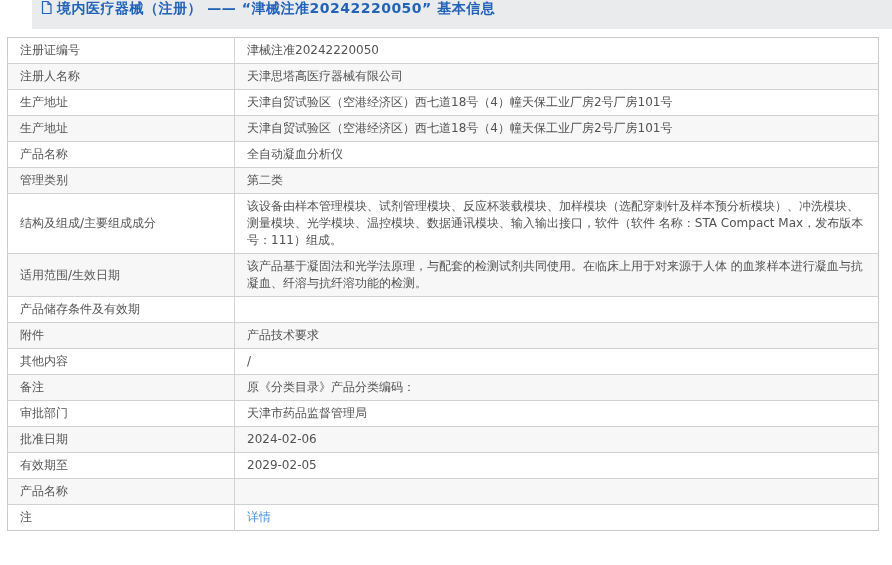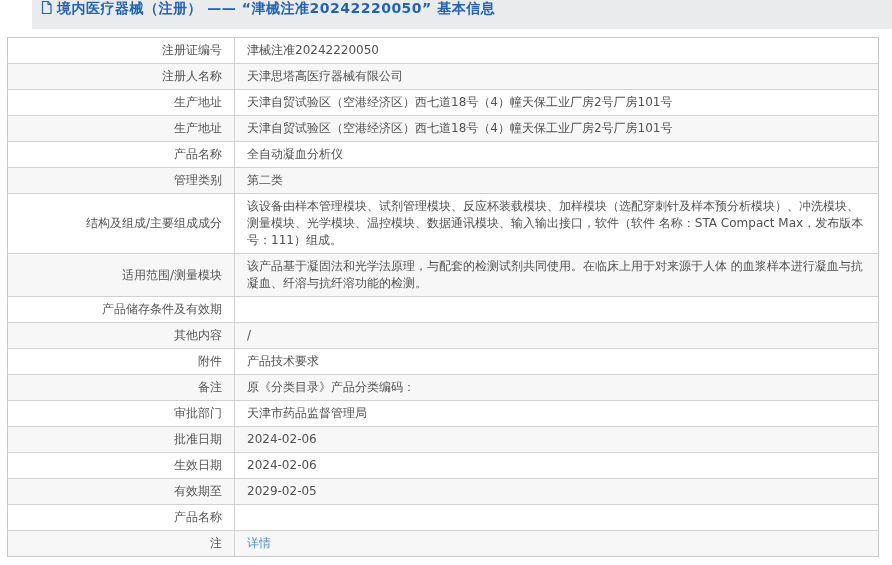--- a/index.html
+++ b/index.html
@@ -48,21 +48,20 @@
   table.info-table tr:nth-child(even) { background: #f7f7f7; }
   table.info-table td {
     border-top: 1px solid #d2d2d2;
     padding: 4px 12px;
     line-height: 17px;
     vertical-align: middle;
     word-break: break-all;
   }
   table.info-table tr:first-child td { border-top: none; }
   table.info-table td.label {
-    text-align: right;
     color: #555555;
     border-right: 1px solid #d2d2d2;
     white-space: nowrap;
   }
   table.info-table tr.row-single td { height: 25px; }
   table.info-table td.value { color: #525252; }
 
   a.detail-link {
     color: #4a90d9;
     text-decoration: none;
@@ -110,49 +109,45 @@
       </tr>
       <tr class="row-single">
         <td class="label">管理类别</td>
         <td class="value">第二类</td>
       </tr>
       <tr>
         <td class="label">结构及组成/主要组成成分</td>
         <td class="value">该设备由样本管理模块、试剂管理模块、反应杯装载模块、加样模块（选配穿刺针及样本预分析模块）、冲洗模块、测量模块、光学模块、温控模块、数据通讯模块、输入输出接口，软件（软件 名称：STA Compact Max，发布版本号：111）组成。</td>
       </tr>
       <tr>
-        <td class="label">适用范围/测量模块</td>
+        <td class="label">适用范围/生效日期</td>
         <td class="value">该产品基于凝固法和光学法原理，与配套的检测试剂共同使用。在临床上用于对来源于人体 的血浆样本进行凝血与抗凝血、纤溶与抗纤溶功能的检测。</td>
       </tr>
       <tr class="row-single">
         <td class="label">产品储存条件及有效期</td>
         <td class="value"></td>
       </tr>
       <tr class="row-single">
+        <td class="label">附件</td>
+        <td class="value">产品技术要求</td>
+      </tr>
+      <tr class="row-single">
         <td class="label">其他内容</td>
         <td class="value">/</td>
-      </tr>
-      <tr class="row-single">
-        <td class="label">附件</td>
-        <td class="value">产品技术要求</td>
       </tr>
       <tr class="row-single">
         <td class="label">备注</td>
         <td class="value">原《分类目录》产品分类编码：</td>
       </tr>
       <tr class="row-single">
         <td class="label">审批部门</td>
         <td class="value">天津市药品监督管理局</td>
       </tr>
       <tr class="row-single">
         <td class="label">批准日期</td>
-        <td class="value">2024-02-06</td>
-      </tr>
-      <tr class="row-single">
-        <td class="label">生效日期</td>
         <td class="value">2024-02-06</td>
       </tr>
       <tr class="row-single">
         <td class="label">有效期至</td>
         <td class="value">2029-02-05</td>
       </tr>
       <tr class="row-single">
         <td class="label">产品名称</td>
         <td class="value"></td>
       </tr>

